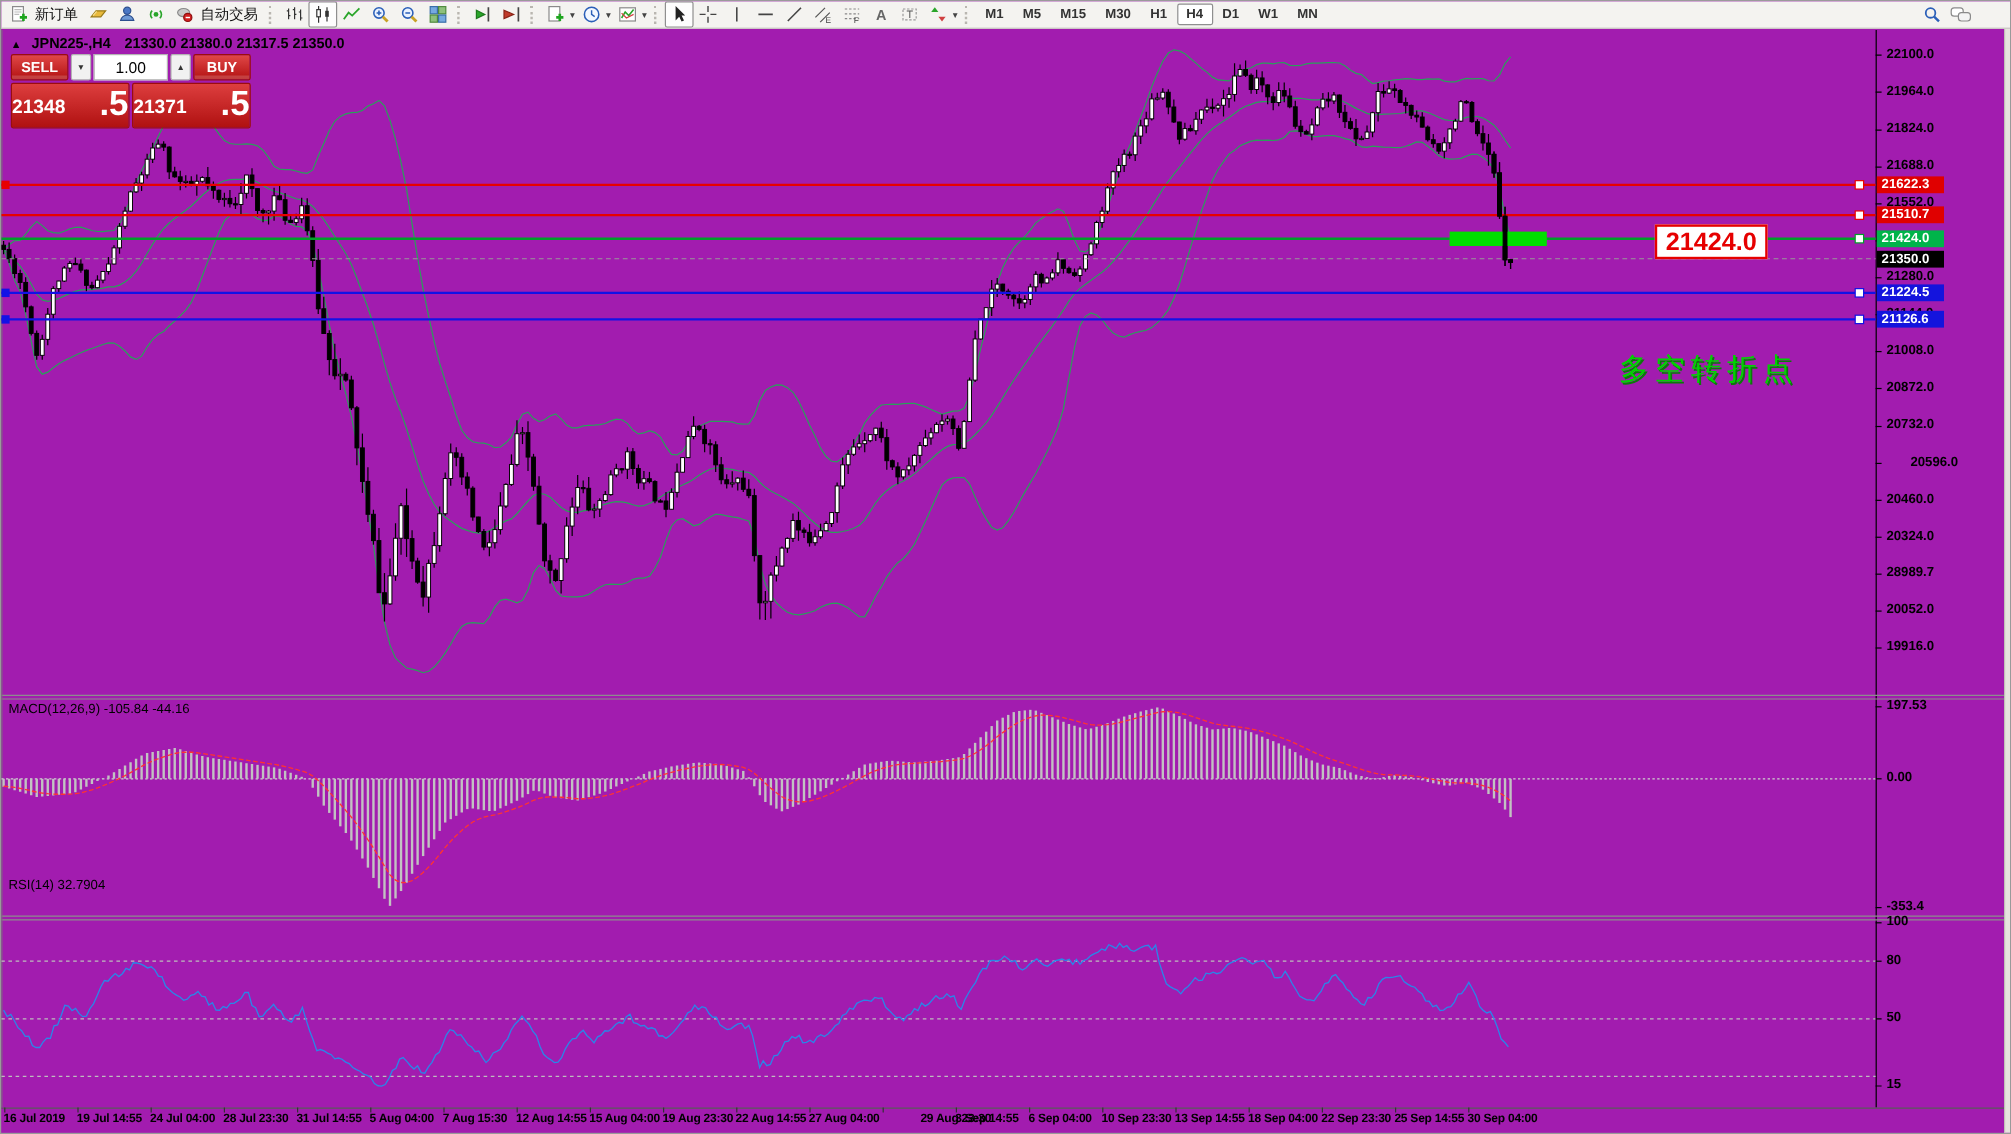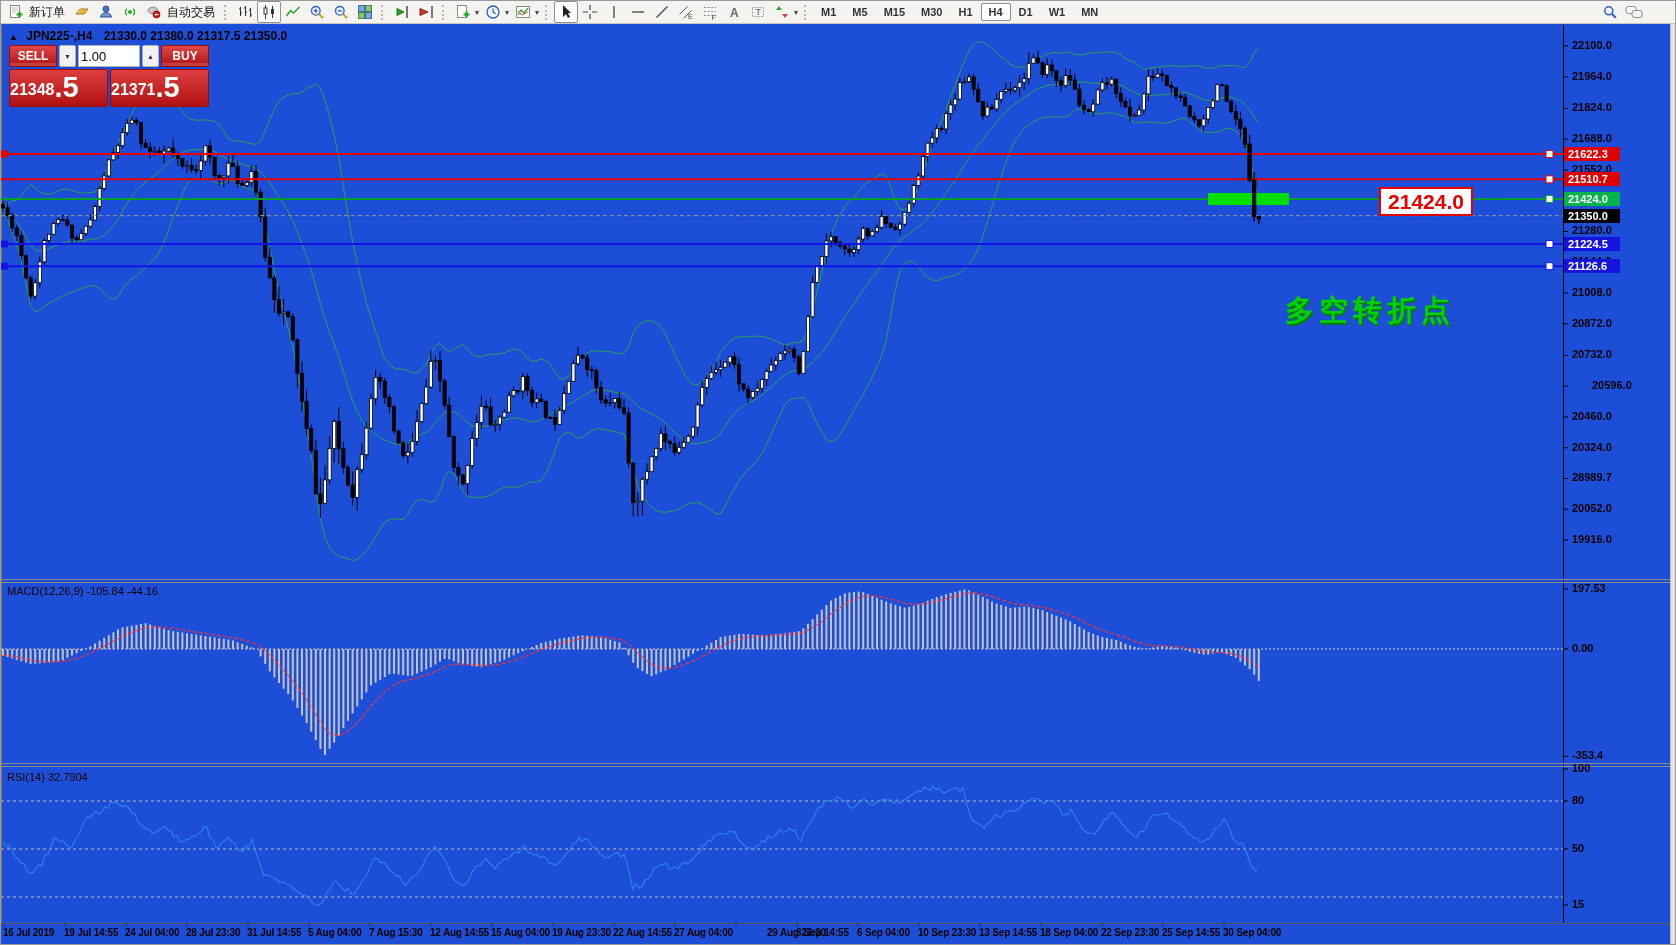--- a/index.html
+++ b/index.html
@@ -1,16 +1,16 @@
 <!DOCTYPE html>
 <html><head>
 <meta charset="utf-8">
 <style>
   html,body{margin:0;padding:0;background:#fff}
-  .app{position:relative;width:1676px;height:945px;background:#1d4ed8;overflow:hidden;
+  .app{position:relative;width:1676px;height:945px;background:#a21caf;overflow:hidden;
        font-family:"Liberation Sans",sans-serif;border:1px solid #9a9a9a;box-sizing:border-box}
   
   .toolbar{position:absolute;left:0;top:0;width:1676px;height:23px;background:#f4f3f0;
            border-bottom:1px solid #c9c6c0;display:flex;align-items:center;padding:0 3px;box-sizing:border-box;z-index:40}
   .tb{width:22px;height:20px;display:flex;align-items:center;justify-content:center;border:1px solid transparent;border-radius:2px;flex:0 0 auto}
   .tb.on{background:#fdfdfd;border-color:#8f8f8f}
   .tblabel{font-size:12px;color:#111;margin:0 5px 0 1px;white-space:nowrap}
   .grip{width:3px;height:15px;margin:0 4px;border-left:2px dotted #b9b6b0;flex:0 0 auto}
   .caret{font-size:8px;color:#444;margin:0 2px 0 0;flex:0 0 auto}
   .tf{font-size:11px;font-weight:700;color:#333;padding:2px 7px;border:1px solid transparent;margin:0;border-radius:2px;flex:0 0 auto}
@@ -24,30 +24,30 @@
   .axis-label{position:absolute;left:1571px;font-size:11px;font-weight:700;color:#000;z-index:4;white-space:nowrap}
   .badge{position:absolute;left:1563px;width:52px;height:14px;line-height:14px;padding-left:4px;font-size:11px;font-weight:700;color:#fff;z-index:7;white-space:nowrap}
   .time-label{position:absolute;top:926px;font-size:10px;font-weight:700;color:#000;z-index:4;white-space:nowrap;letter-spacing:-0.2px}
   .pane-label{position:absolute;left:6px;font-size:11px;color:#000;z-index:5;white-space:nowrap}
   
   .trade-panel{position:absolute;left:8px;top:44px;width:200px;z-index:15}
   .tp-row1{display:flex;height:22px;gap:2px}
   .tp-side{flex:0 0 48px;background:linear-gradient(#e04747,#b31212);color:#fff;font-weight:700;font-size:12px;
            border:1px solid #9b0d0d;border-radius:2px;font-family:"Liberation Sans",sans-serif;box-shadow:inset 0 -3px 0 rgba(255,255,255,.18)}
   .tp-spin{flex:0 0 17px;background:#f1f1f1;border:1px solid #b3b3b3;border-radius:2px;font-size:7px;color:#333;padding:0}
-  .tp-vol{flex:1;min-width:0;font-size:13px;font-family:"Liberation Sans",sans-serif;border:1px solid #b3b3b3;box-sizing:border-box;height:22px}
+  .tp-vol{flex:1;min-width:0;text-align:center;font-size:13px;font-family:"Liberation Sans",sans-serif;border:1px solid #b3b3b3;box-sizing:border-box;height:22px}
   .tp-row2{display:flex;height:38px;gap:2px;margin-top:2px}
   .tp-price{flex:1;background:linear-gradient(#dd3e3e,#b01111);border:1px solid #9b0d0d;border-radius:2px;color:#fff;
-            display:flex;align-items:flex-end;justify-content:flex-start}
+            display:flex;align-items:flex-end;justify-content:space-between}
   .tp-main{font-size:16px;font-weight:700;line-height:33px}
   .tp-pip{font-size:29px;font-weight:700;line-height:37px}
   
   .callout{position:absolute;left:1378px;top:186px;width:90px;height:25px;border:2px solid #e60000;background:#fff;
            color:#e60000;font-size:21px;font-weight:600;text-align:center;line-height:25px;z-index:9}
-  .cn-note{position:absolute;left:1284px;top:290px;font-size:29px;font-weight:700;color:#00d300;
+  .cn-note{position:absolute;left:1348px;top:290px;font-size:25px;font-weight:400;color:#00d300;
            text-shadow:1.5px 1.5px 0 #0b7a0b;letter-spacing:5px;z-index:9;white-space:nowrap}
 </style>
 </head>
 <body>
 
 <div class="app">
 
   <div class="toolbar">
     <span class="tb">
         <svg width="16" height="16" viewBox="0 0 16 16">
@@ -1183,21 +1183,21 @@
           <span class="tp-pip">.5</span>
       </div>
       <div class="tp-price">
         <span class="tp-main">21371</span>
           <span class="tp-pip">.5</span>
       </div>
     </div>
   </div>
 
   <div class="pane-label" style="top:584px">MACD(12,26,9) -105.84 -44.16</div>
-  <div class="pane-label" style="top:770px">RSI(14) 32.7904</div>
+  <div class="pane-label" style="top:731px">RSI(14) 32.7904</div>
 
   <div class="callout">21424.0</div>
   <div class="cn-note">多空转折点</div>
 
   <div id="labels">
       <div class="axis-label" style="left: 1571px; top: 38px;">22100.0</div>
       <div class="axis-label" style="left: 1571px; top: 68.7619px;">21964.0</div>
       <div class="axis-label" style="left: 1571px; top: 100.429px;">21824.0</div>
       <div class="axis-label" style="left: 1571px; top: 131.19px;">21688.0</div>
       <div class="axis-label" style="left: 1571px; top: 161.952px;">21552.0</div>

